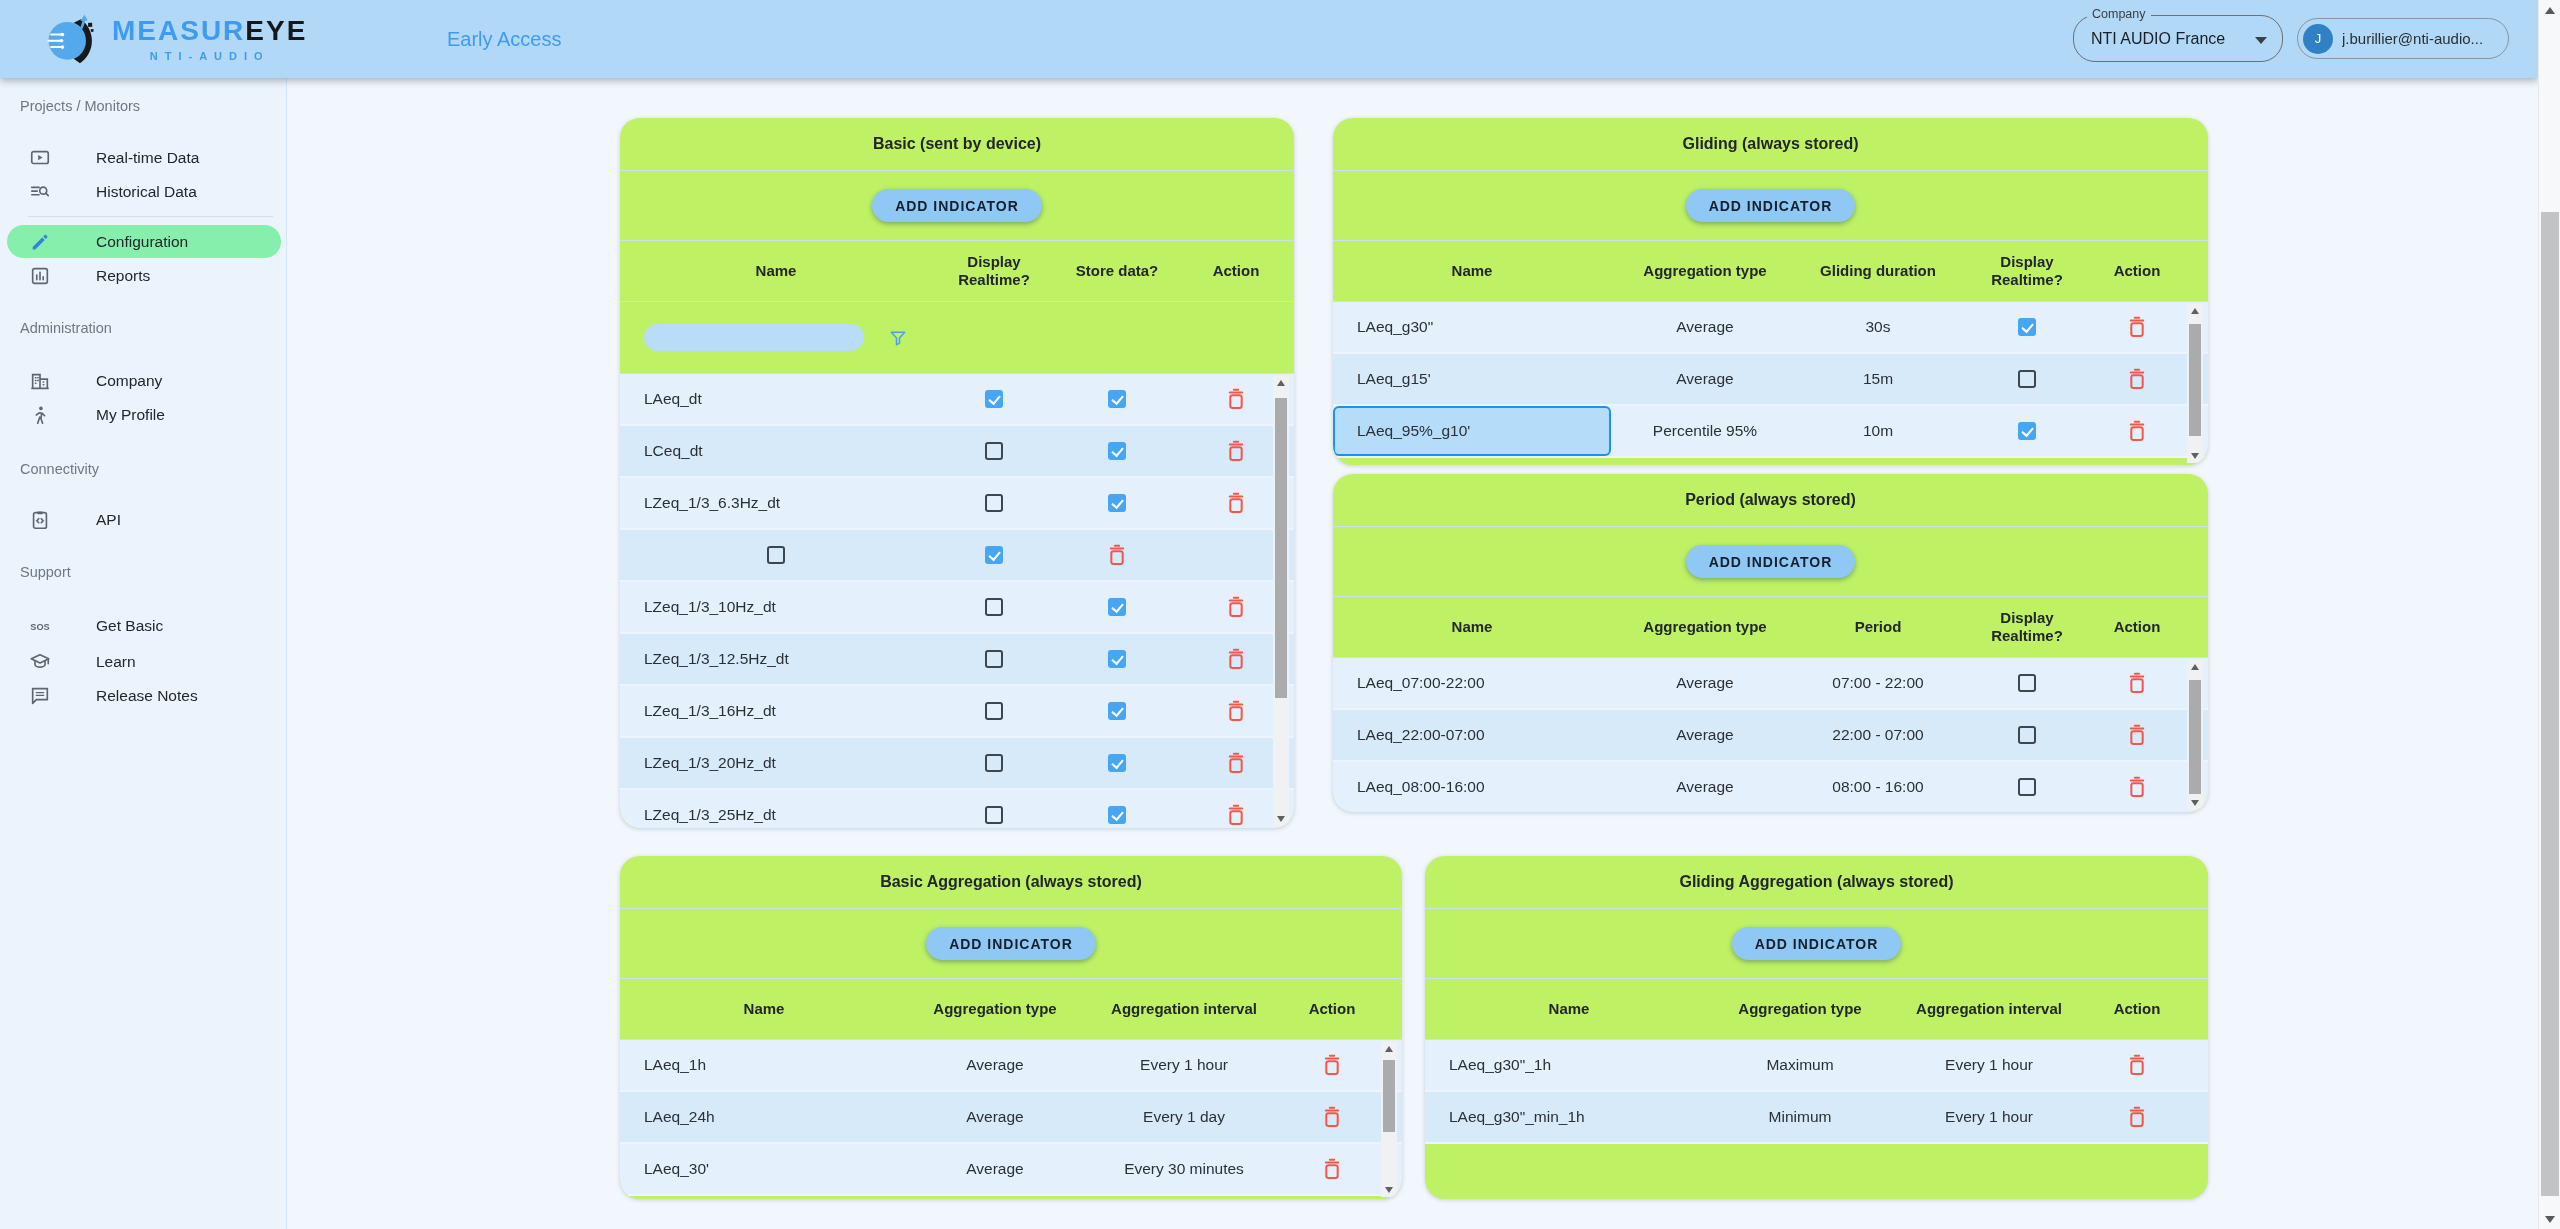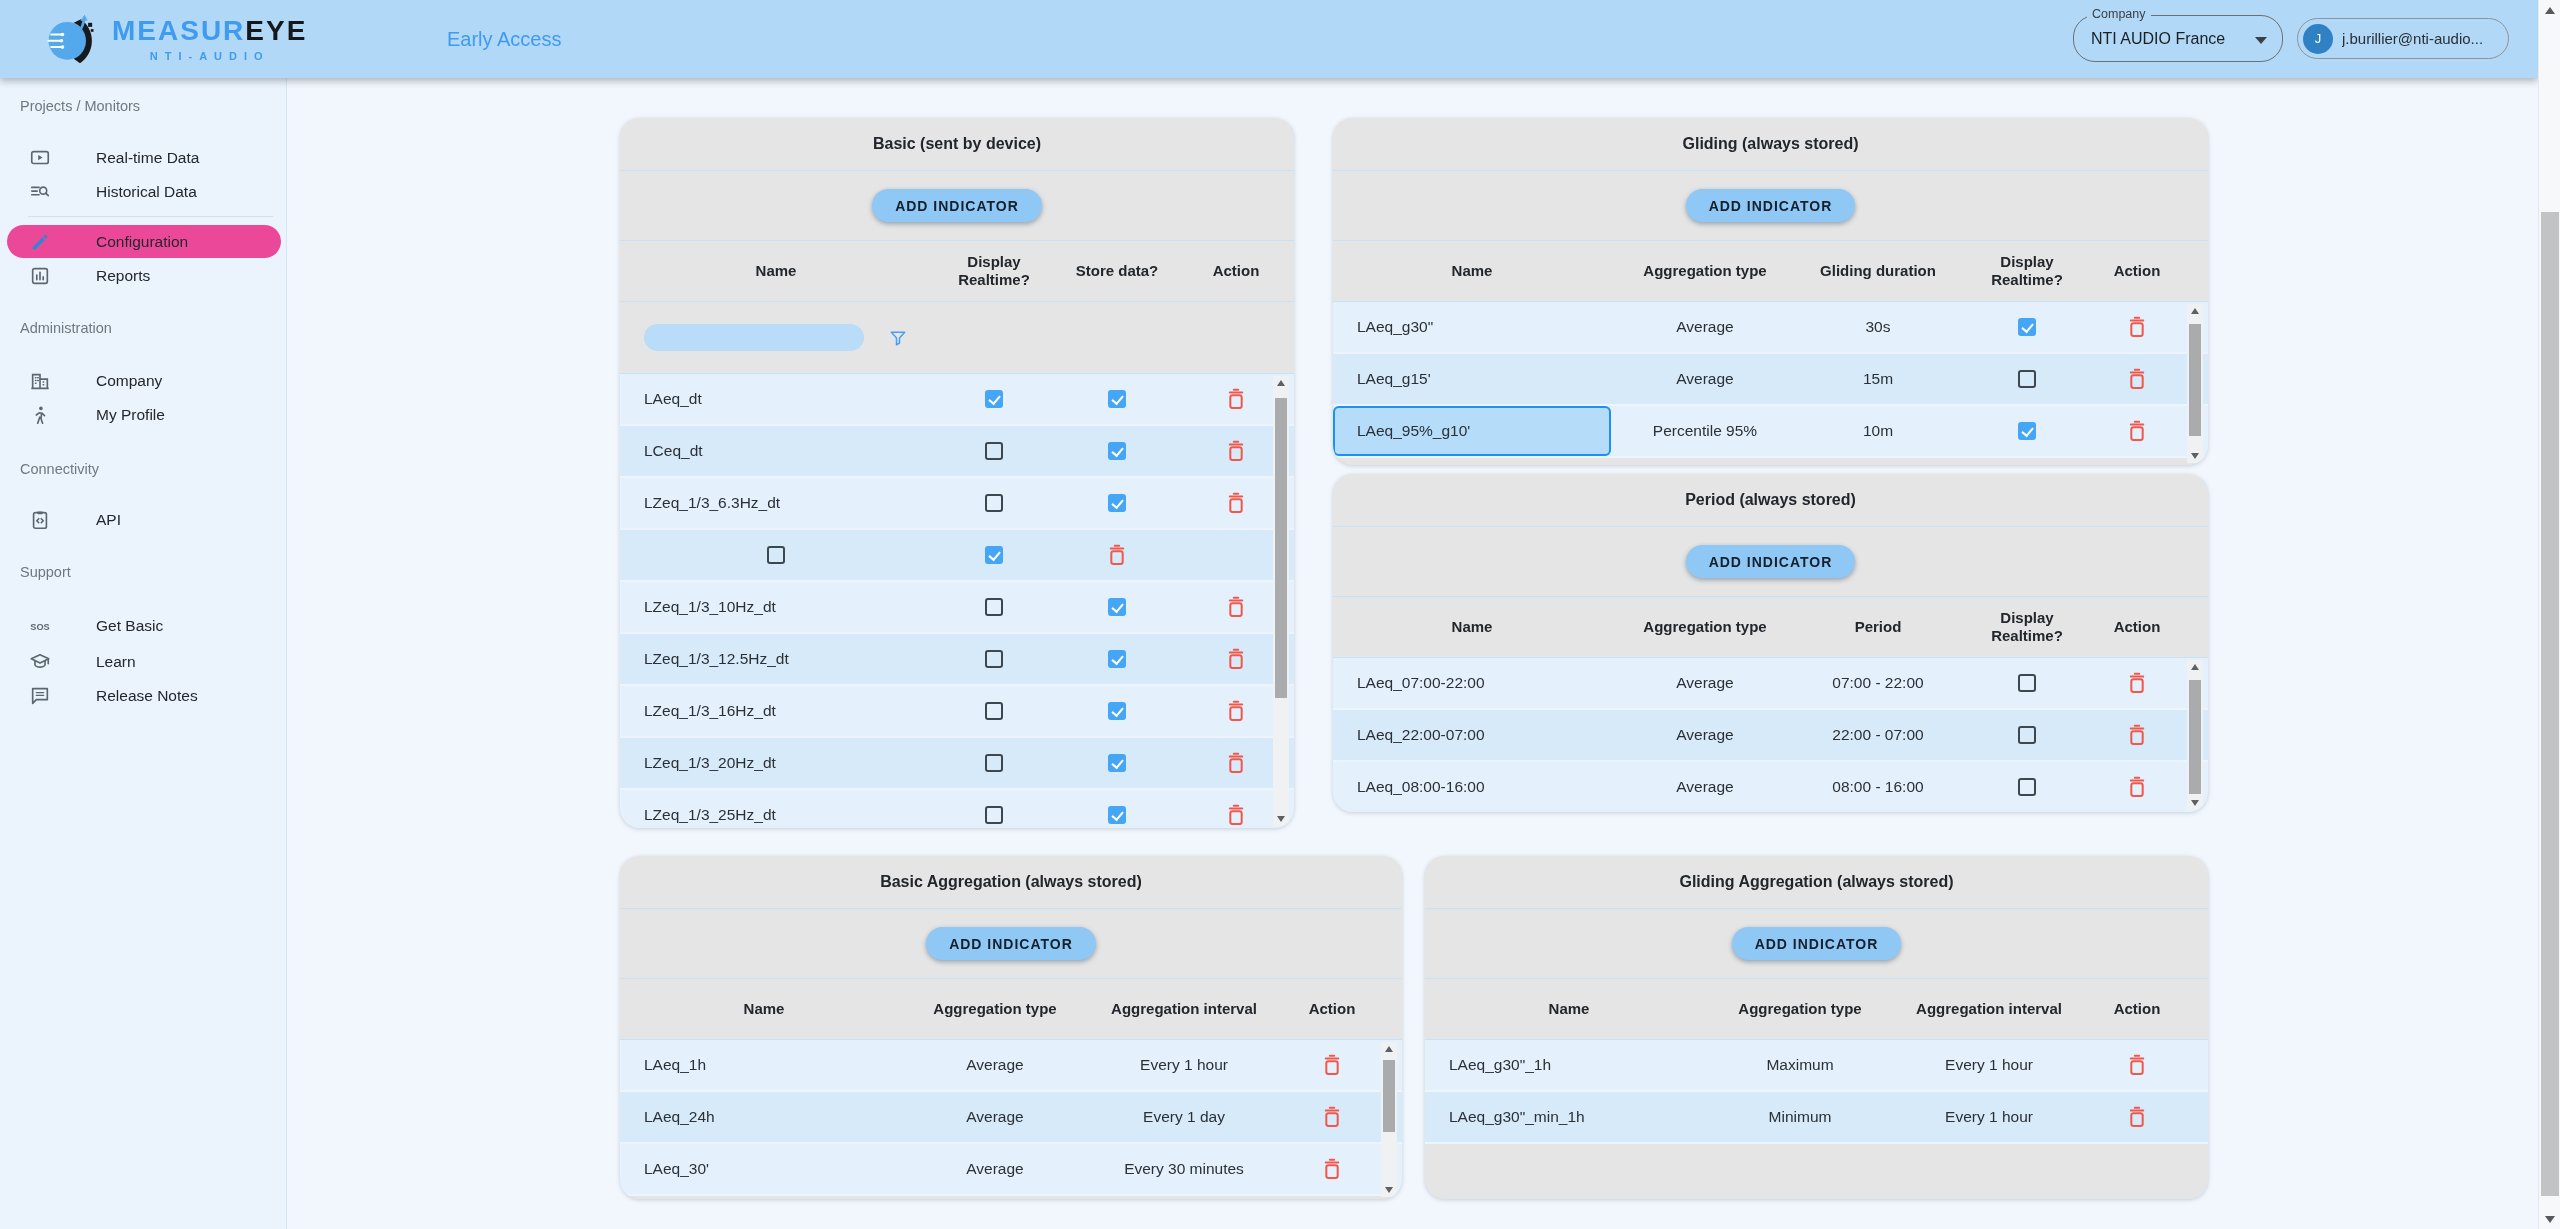--- a/index.html
+++ b/index.html
@@ -39,29 +39,29 @@
   .tri-down { width:0;height:0;border-left:5px solid transparent;border-right:5px solid transparent;border-top:7px solid #565a5e; }
   .ps-thumb { position:absolute; left:2px; width:18px; top:212px; height:984px; background:#c1c3c5; }
 
   
   .sidebar { position:absolute; left:0; top:78px; width:287px; height:1151px; background:#ebf4fd;
     border-right:1px solid #d3e6f7; z-index:10; }
   .sb-title { position:absolute; left:20px; font-size:14.5px; color:#6d7884; }
   .sb-item { position:absolute; left:0; width:287px; height:36px; display:flex; align-items:center; cursor:pointer; }
   .sb-item .sb-ico { width:22px; height:22px; margin-left:29px; flex:0 0 auto; display:flex; }
   .sb-item .sb-label { margin-left:45px; font-size:15.5px; color:#23272c; white-space:nowrap; }
-  .sb-item--active { left:7px; width:274px; height:33px; background:#ec4899; border-radius:17px; }
+  .sb-item--active { left:7px; width:274px; height:33px; background:#86efac; border-radius:17px; }
   .sb-item--active .sb-ico { margin-left:22px; }
   .sb-item--active .sb-label { font-weight:400; }
   .sb-divider { position:absolute; left:28px; width:245px; height:1px; background:#d7dde2; }
   svg.icon { stroke:#5c6670; stroke-width:1.8; fill:none; }
 
   
   .main { position:absolute; left:287px; top:78px; width:2251px; height:1151px; background:#f2f7fd; }
-  .card { position:absolute; background:#e5e5e5; border-radius:20px; overflow:hidden;
+  .card { position:absolute; background:#bef264; border-radius:20px; overflow:hidden;
     box-shadow:0 1px 4px rgba(80,100,120,.28); display:flex; flex-direction:column; }
   .card-title { height:52px; display:flex; align-items:center; justify-content:center;
     font-size:16px; font-weight:700; color:#22262b; flex:0 0 auto; }
   .hr { height:1px; background:#c7e2f6; flex:0 0 auto; }
   .btn-row { height:69px; display:flex; align-items:center; justify-content:center; flex:0 0 auto; }
   .add-btn { height:33px; padding:0 23px; border:none; border-radius:17px; background:#8fc7f5;
     color:#15202c; font-family:inherit; font-size:14px; font-weight:700; letter-spacing:1px;
     box-shadow:0 2px 5px rgba(30,60,90,.4); cursor:pointer; }
   .thead { height:60px; display:grid; align-items:center; flex:0 0 auto; }
   .th { text-align:center; font-size:15px; font-weight:700; color:#23272c; line-height:18px; }

